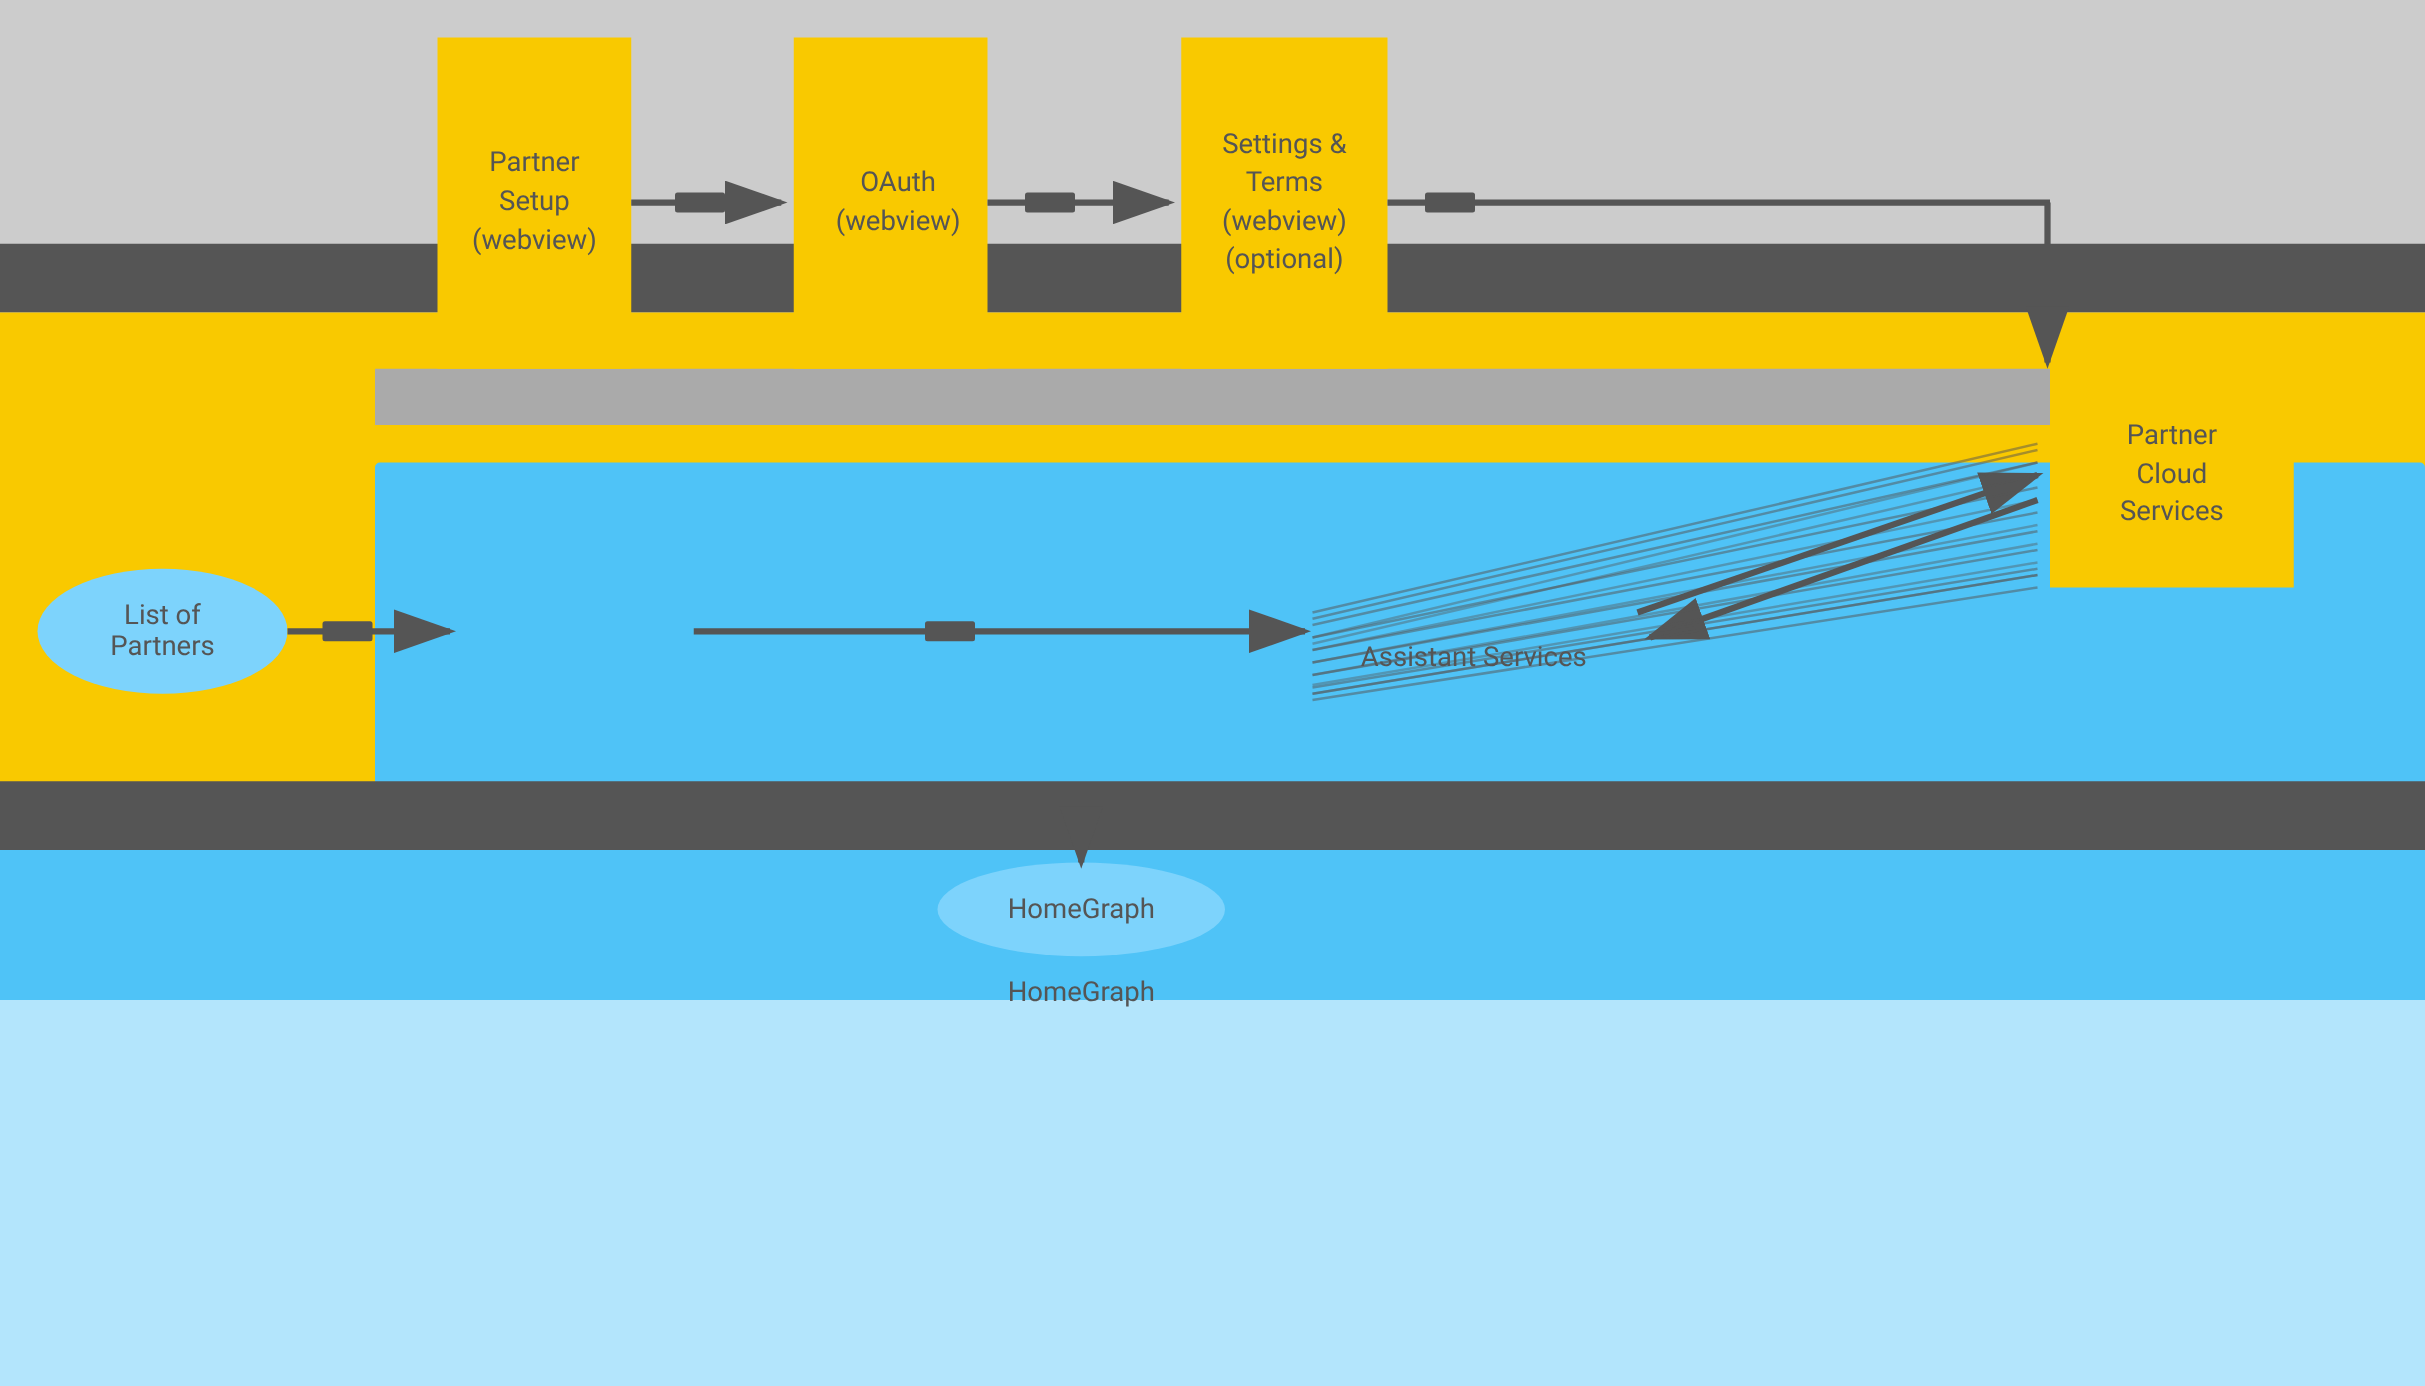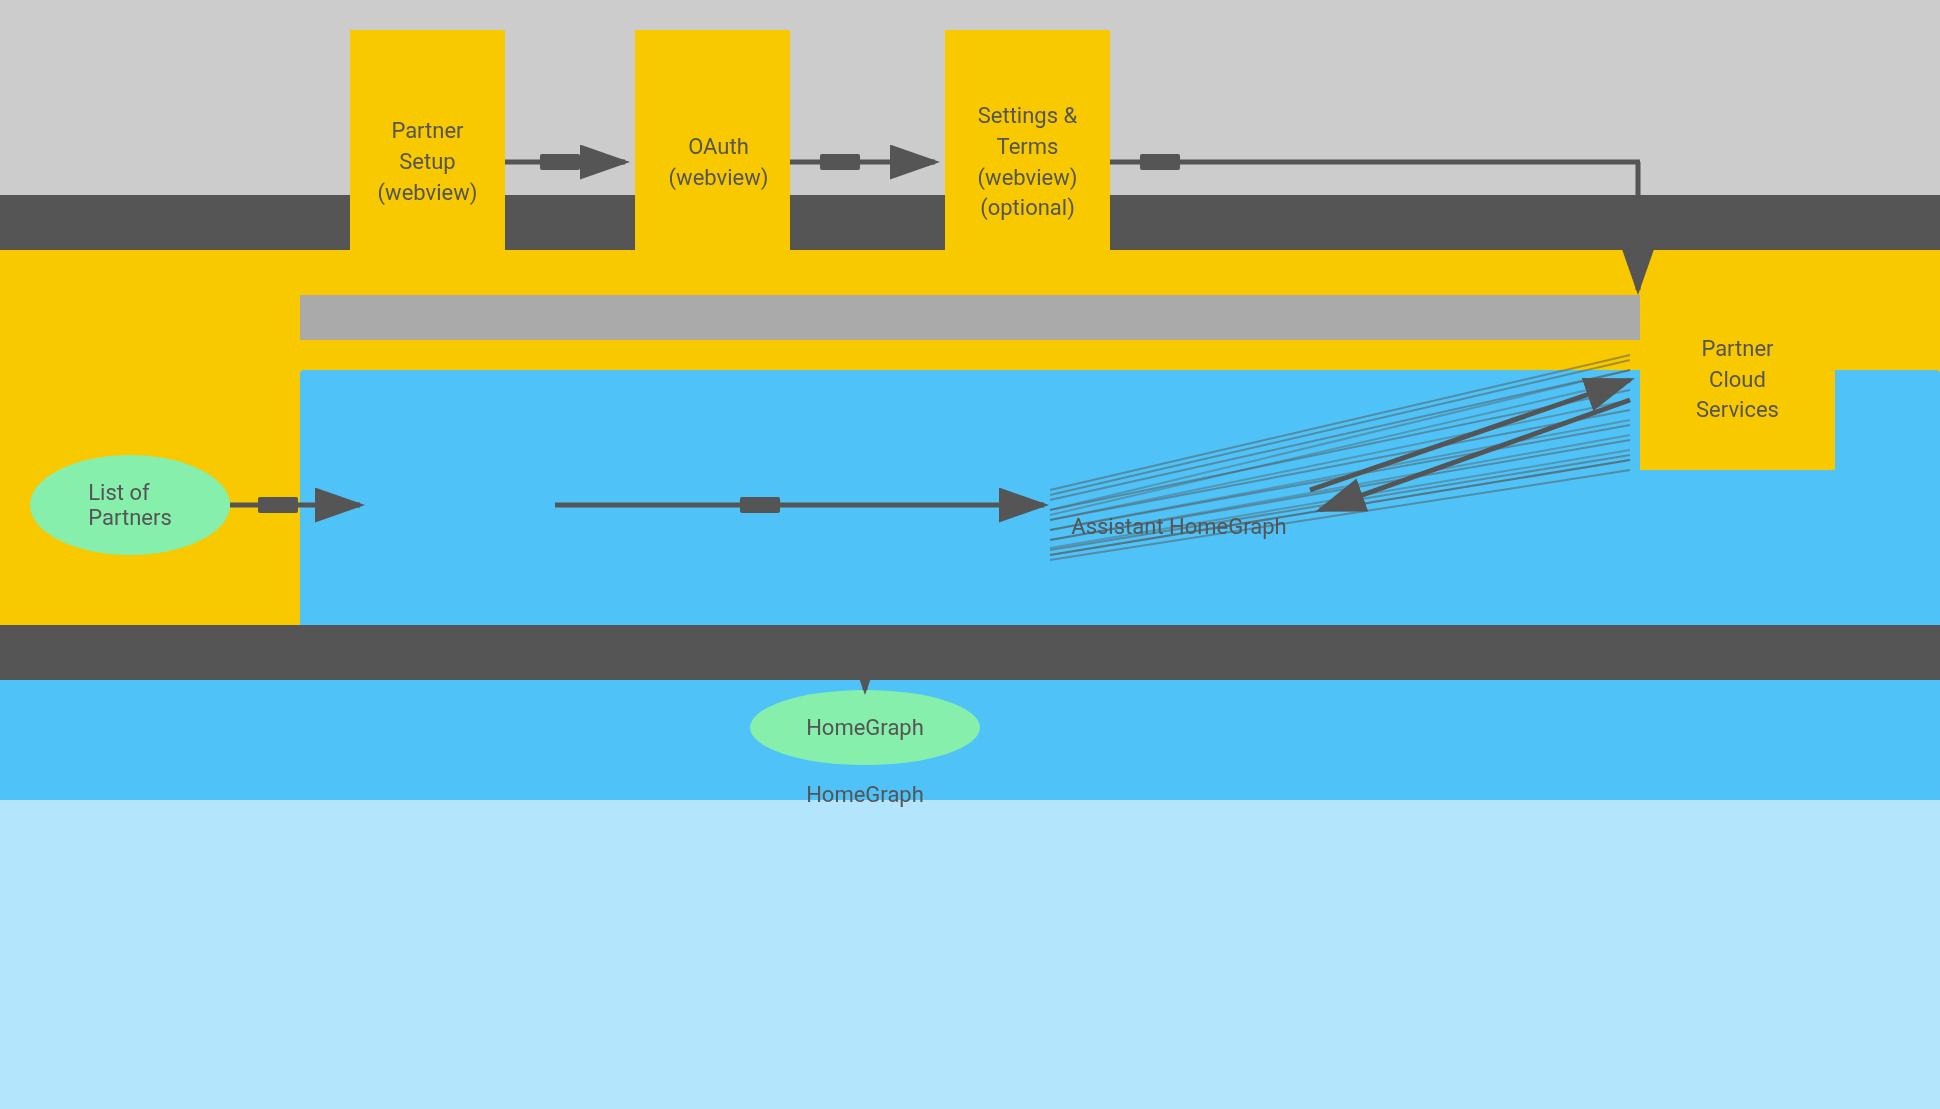--- a/index.html
+++ b/index.html
@@ -122,25 +122,25 @@
       font-size: 22px;
       font-weight: 400;
       color: #555555;
       line-height: 1.4;
     }
 
     
     .ellipse {
       position: absolute;
       border-radius: 50%;
-      background: #86efac;
+      background: #7dd3fc;
       display: flex;
       align-items: center;
       justify-content: center;
-      text-align: left;
+      text-align: center;
     }
 
     .ellipse-partners {
       top: 455px;
       left: 30px;
       width: 200px;
       height: 100px;
     }
 
     .ellipse-homegraph {
@@ -232,21 +232,21 @@
     <span class="ellipse-label" style="white-space:pre-line;">List of
 Partners</span>
   </div>
 
   <div class="ellipse ellipse-homegraph">
     <span class="ellipse-label">HomeGraph</span>
   </div>
 
 
   <div class="diagram-label" style="top: 512px; left: 1054px; width: 250px;">Assistant
-HomeGraph</div>
+Services</div>
 
   <div class="diagram-label" style="top: 780px; left: 750px; width: 230px;">HomeGraph</div>
 
   <svg class="arrows-svg" xmlns="http://www.w3.org/2000/svg">
     <defs>
       <marker id="arrowhead" markerWidth="10" markerHeight="7" refX="9" refY="3.5" orient="auto">
         <polygon points="0 0, 10 3.5, 0 7" fill="#555555"></polygon>
       </marker>
       <marker id="arrowhead-left" markerWidth="10" markerHeight="7" refX="1" refY="3.5" orient="auto">
         <polygon points="10 0, 0 3.5, 10 7" fill="#555555"></polygon>

